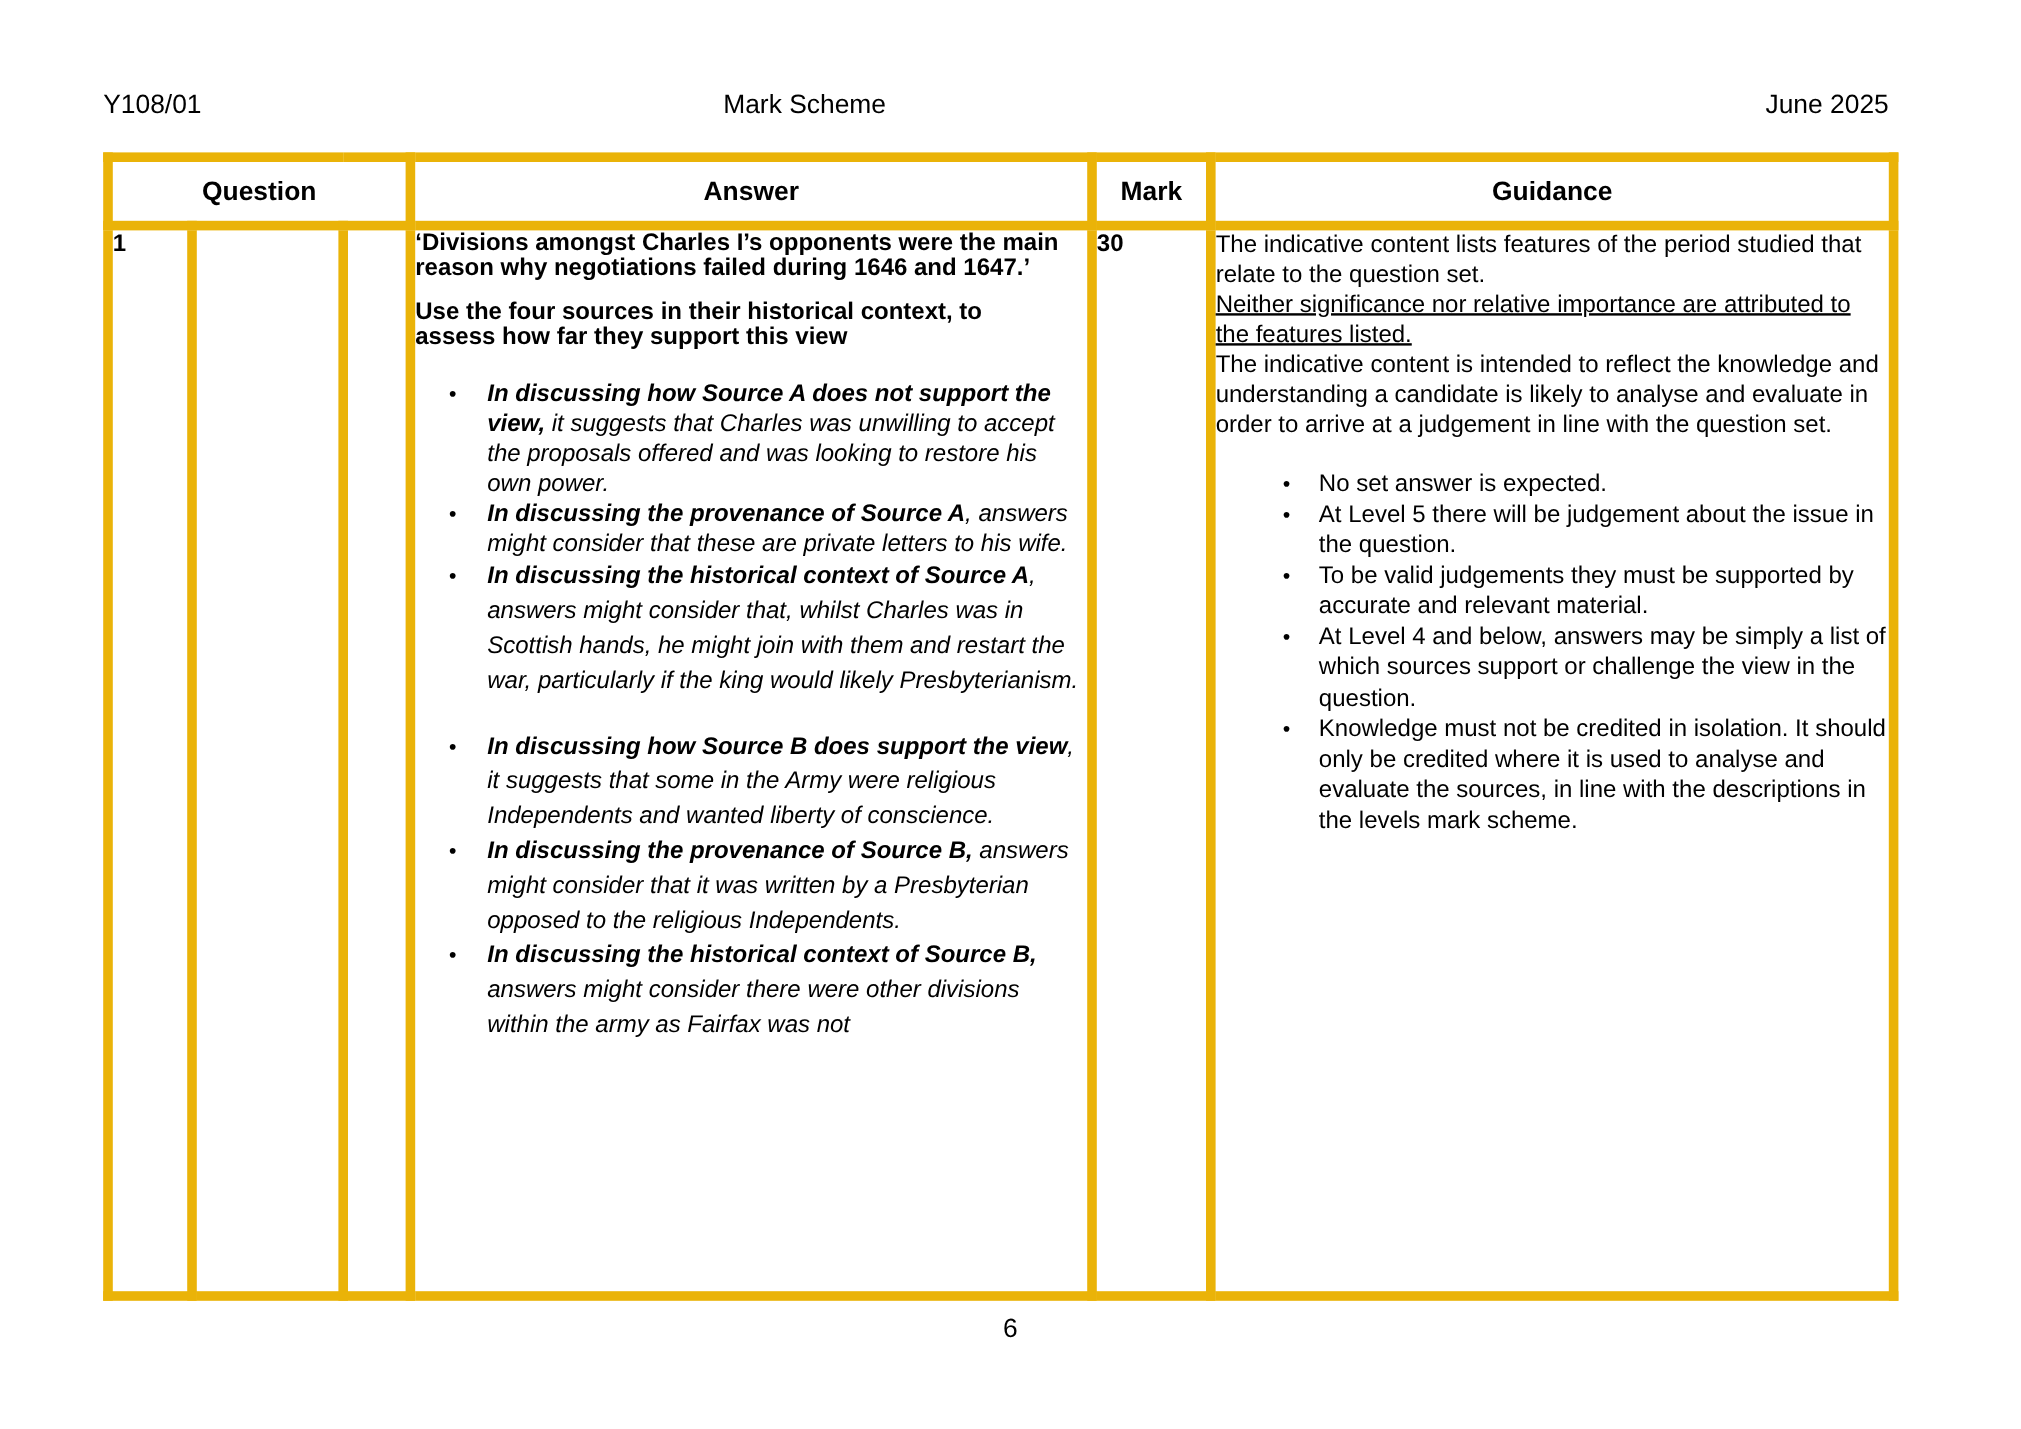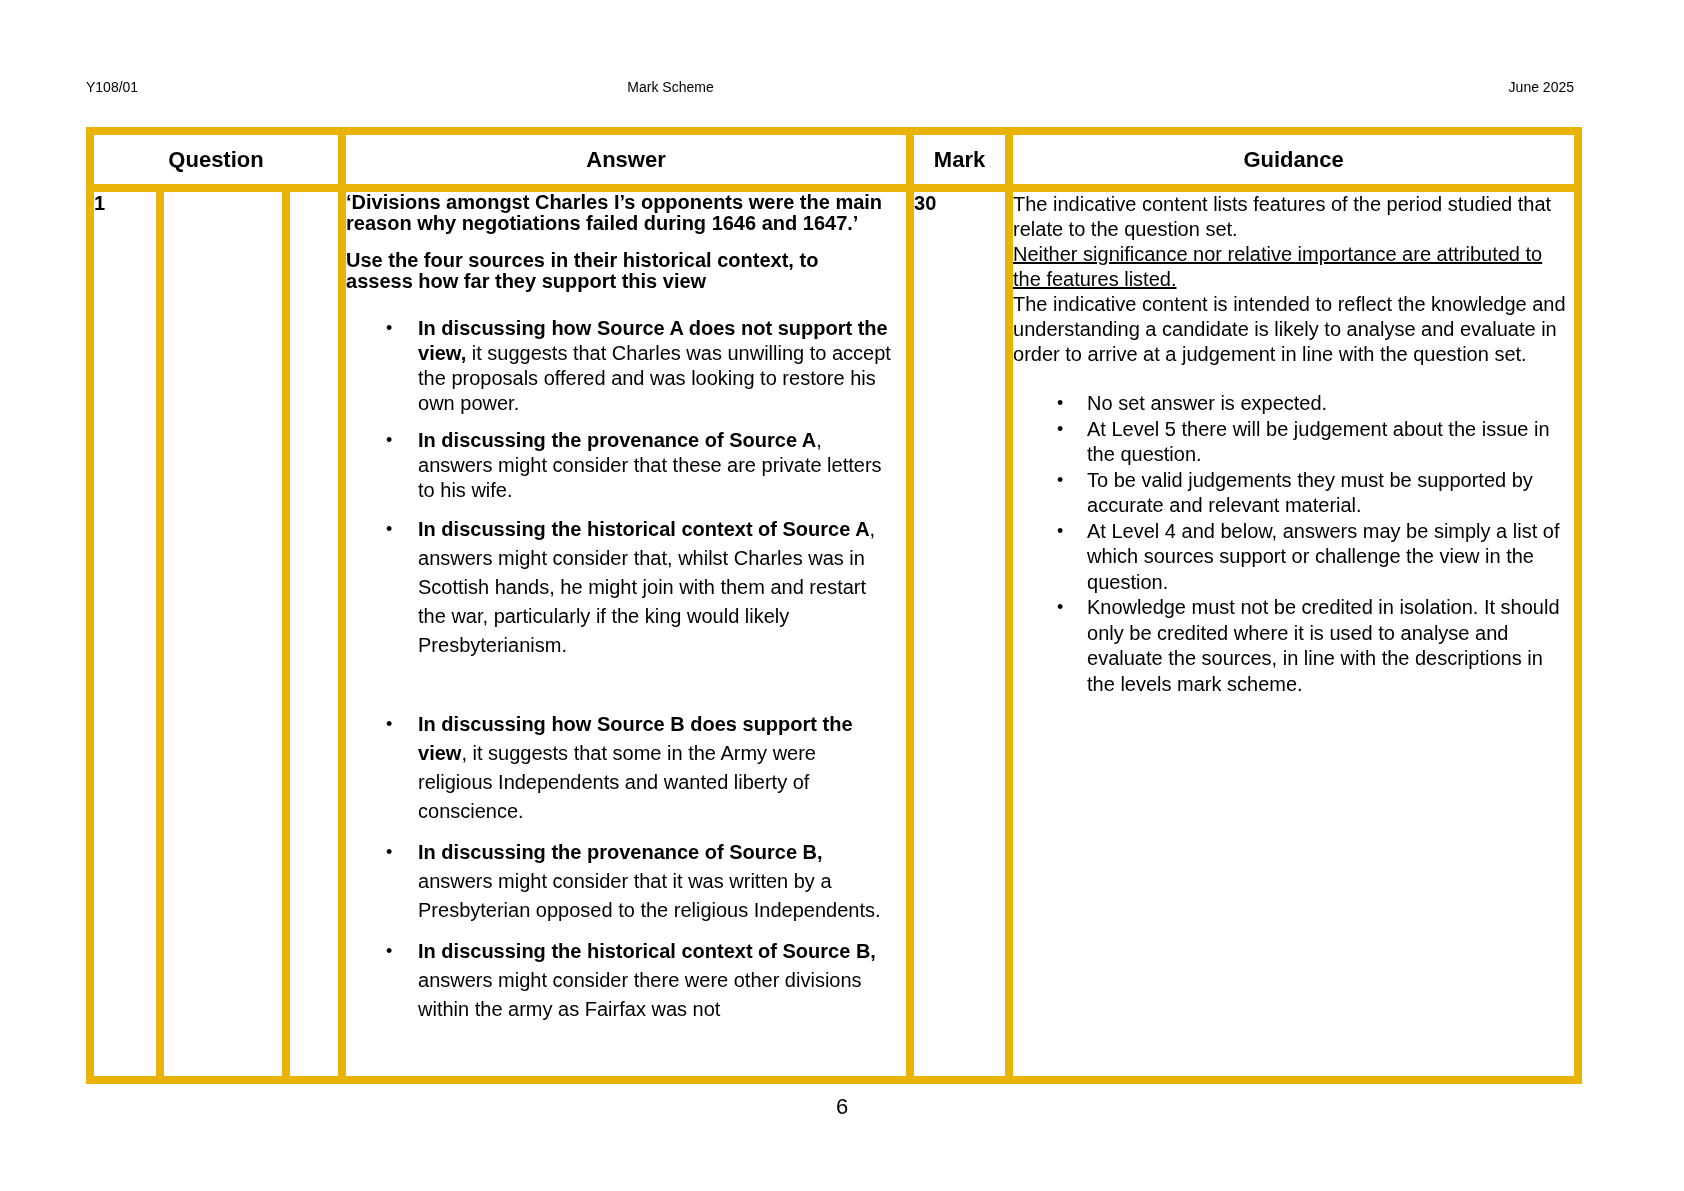--- a/index.html
+++ b/index.html
@@ -1,39 +1,39 @@
 <!DOCTYPE html>
 <html><head>
 <meta charset="utf-8">
 <style>
   html, body { margin:0; padding:0; background:#ffffff; }
   body { width:1684px; height:1191px; position:relative; overflow:hidden;
          font-family:"Liberation Sans", sans-serif; color:#000; }
-  .hdr { position:absolute; top:74px; font-size:14px; line-height:26px; }
+  .hdr { position:absolute; top:74px; font-size:22px; line-height:26px; }
   .hdr-left { left:86px; }
   .hdr-center { left:0; width:1341px; text-align:center; }
   .hdr-right { right:110px; }
   .page-num { position:absolute; top:1094px; left:0; width:1684px; text-align:center; font-size:22px; }
 
   table.ms { position:absolute; left:86px; top:127px; width:1488px; border-collapse:collapse; table-layout:fixed; }
   table.ms td, table.ms th { border:8px solid #eab308; vertical-align:top; padding:0; }
   table.ms th { height:49px; font-size:22px; font-weight:bold; text-align:center; vertical-align:middle; }
   table.ms tr.body td { height:884px; }
   .qnum { font-weight:bold; font-size:20px; padding:8px 0 0 10px; }
   .answer { padding:6px 8px 0 10px; font-size:20px; }
   .answer .q { font-weight:bold; line-height:21px; margin:0 16px 16px 0; }
   .answer ul { margin:24px 0 0 0; padding:0 0 0 60px; list-style:none; }
-  .answer li { position:relative; line-height:25px; margin:12px; }
+  .answer li { position:relative; line-height:25px; margin:0;font-style:italic; }
   .answer li.tall { line-height:29px; }
   .answer li::before { content:"\2022"; position:absolute; left:-32px; top:0; font-size:18px; }
   .answer .gap { height:26px; }
   .mark { font-weight:bold; font-size:20px; padding:8px 0 0 10px; }
   .guidance { padding:6px 8px 0 10px; font-size:20px; line-height:25px;border-radius:21px; }
   .guidance .u { font-weight:normal; text-decoration:underline; }
-  .guidance ul { margin:24px 0 0 0; padding:0 0 0 74px; list-style:none; }
+  .guidance ul { margin:24px 0 0 12px; padding:0 0 0 74px; list-style:none; }
   .guidance li { position:relative; line-height:25.5px; }
   .guidance li::before { content:"\2022"; position:absolute; left:-30px; top:0; font-size:18px; }
   b { font-weight:bold; }
 </style>
 </head>
 <body>
 
 <div class="hdr hdr-left">Y108/01</div>
 <div class="hdr hdr-center">Mark Scheme</div>
 <div class="hdr hdr-right">June 2025</div>

